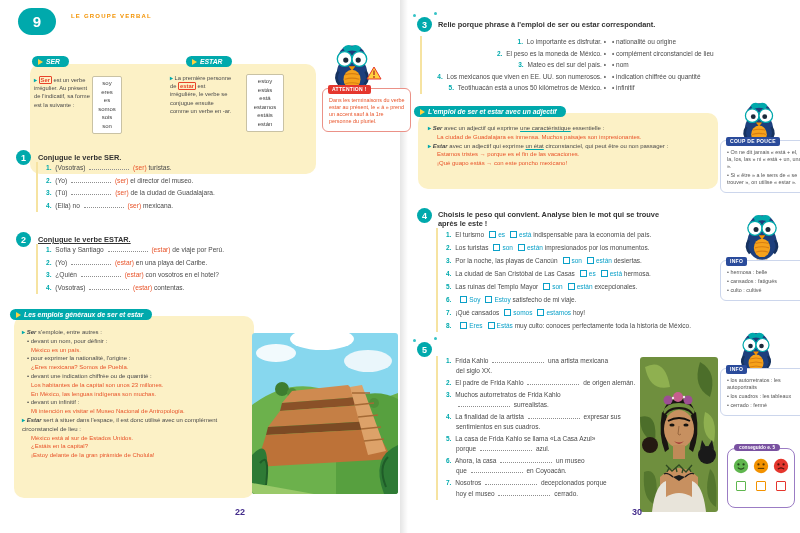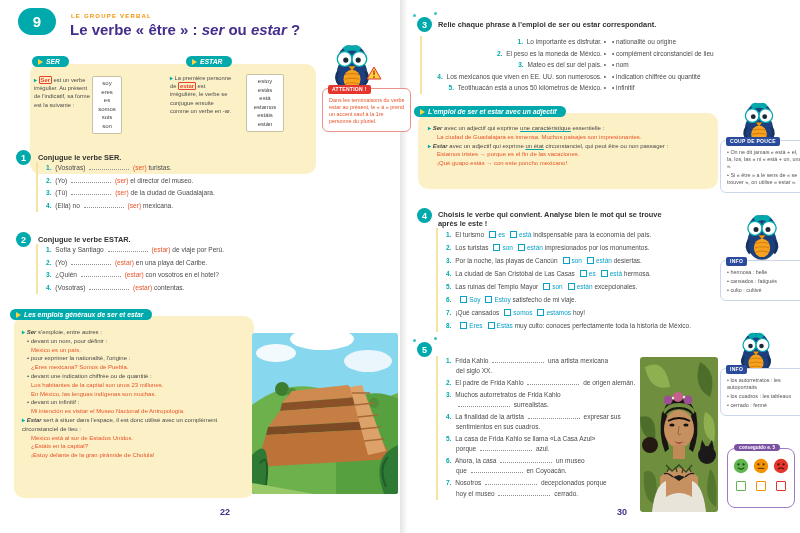--- a/index.html
+++ b/index.html
@@ -61,21 +61,21 @@
   .it5 .l{line-height:10.3px;white-space:nowrap;}
   .it5 .cont{padding-left:10px;}
   
   .assess{position:absolute;left:727px;top:448px;width:66px;height:58px;background:#fff;
           border:1.5px solid #9b7cc4;border-radius:8px;z-index:2;}
   .assess .alabel{position:absolute;top:-5px;left:6px;background:#7a52a1;color:#fff;font-size:4.8px;
           font-weight:bold;padding:1px 5px;border-radius:5px;white-space:nowrap;}
   .faces{position:absolute;left:0;top:9px;width:66px;display:flex;justify-content:center;gap:4px;}
   .sqrow{position:absolute;left:0;top:32px;width:66px;display:flex;justify-content:center;gap:10px;}
   .sq{width:8px;height:8px;border:1.2px solid;border-radius:1px;background:#fff;}
-  .pagenum{position:absolute;font-size:9px;font-weight:bold;color:#442d8c;width:40px;text-align:center;}
+  .pagenum{position:absolute;font-size:9px;font-weight:bold;color:#442d8c;width:40px;text-align:right;}
   .art{position:absolute;border-radius:3px;overflow:hidden;}
   .sparkle{position:absolute;width:3px;height:3px;border-radius:50%;background:#35c3c6;}
 </style>
 </head>
 <body>
 
 <svg width="0" height="0" style="position:absolute">
   <defs>
     <symbol id="owl" viewBox="0 0 40 46">
       <ellipse cx="20" cy="28" rx="13.5" ry="16" fill="#1d3f7d"></ellipse>
@@ -97,21 +97,20 @@
       <rect x="7.3" y="4.5" width="1.4" height="4.5" fill="#b23326"></rect>
       <circle cx="8" cy="11" r="0.9" fill="#b23326"></circle>
     </symbol>
   </defs>
 </svg>
 
 <div class="spread">
 
   <div class="unit">9</div>
   <div class="kicker">LE GROUPE VERBAL</div>
-  <div class="title"><span>Le verbe « être » : </span><span class="ti">ser</span><span> ou </span><span class="ti">estar</span><span> ?</span></div>
 
   <div class="pill" style="left:32px;top:56px;">
       <span class="hand"></span>
       <span>SER</span>
     </div>
   <div class="pill" style="left:186px;top:56px;">
       <span class="hand"></span>
       <span>ESTAR</span>
     </div>
   <div class="ybox" style="left:30px;top:64px;width:286px;height:110px;"></div>
@@ -154,21 +153,21 @@
   <div class="badge" style="left:16px;top:150px;">1</div>
   <div class="ex-title" style="left:38px;top:153px;">Conjugue le verbe SER.</div>
   <div class="items" style="left:36px;top:162px;">
     <div class="row"><span class="n">1.</span> <span>(Vosotras)</span> <span class="blank"></span> <span class="hint">(ser)</span> <span>turistas.</span></div>
     <div class="row"><span class="n">2.</span> <span>(Yo)</span> <span class="blank"></span> <span class="hint">(ser)</span> <span>el director del museo.</span></div>
     <div class="row"><span class="n">3.</span> <span>(Tú)</span> <span class="blank"></span> <span class="hint">(ser)</span> <span>de la ciudad de Guadalajara.</span></div>
     <div class="row"><span class="n">4.</span> <span>(Ella) no</span> <span class="blank"></span> <span class="hint">(ser)</span> <span>mexicana.</span></div>
   </div>
 
   <div class="badge" style="left:16px;top:232px;">2</div>
-  <div class="ex-title" style="left:38px;top:235px;">Conjugue le verbe ESTAR.</div>
+  <div class="ex-title" style="left:38px;top:235px;text-decoration:underline;">Conjugue le verbe ESTAR.</div>
   <div class="items" style="left:36px;top:244px;">
     <div class="row"><span class="n">1.</span> <span>Sofía y Santiago</span> <span class="blank"></span> <span class="hint">(estar)</span> <span>de viaje por Perú.</span></div>
     <div class="row"><span class="n">2.</span> <span>(Yo)</span> <span class="blank"></span> <span class="hint">(estar)</span> <span>en una playa del Caribe.</span></div>
     <div class="row"><span class="n">3.</span> <span>¿Quién</span> <span class="blank"></span> <span class="hint">(estar)</span> <span>con vosotros en el hotel?</span></div>
     <div class="row"><span class="n">4.</span> <span>(Vosotras)</span> <span class="blank"></span> <span class="hint">(estar)</span> <span>contentas.</span></div>
   </div>
 
   <div class="pill" style="left:10px;top:309px;">
       <span class="hand"></span>
       <span>Les emplois généraux de ser et estar</span>
@@ -217,21 +216,21 @@
     </svg>
   </div>
 
   <div class="pagenum" style="left:205px;top:507px;">22</div>
 
   <div class="gutter"></div>
 
   <div class="badge" style="left:417px;top:17px;">3</div>
   <span class="sparkle" style="left:413px;top:14px;"></span>
   <span class="sparkle" style="left:434px;top:12px;"></span>
-  <div class="ex-title" style="left:438px;top:20px;">Relie chaque phrase à l'emploi de ser ou estar correspondant.</div>
+  <div class="ex-title" style="left:438px;top:20px;">Relie porque phrase à l'emploi de ser ou estar correspondant.</div>
   <div class="col" style="left:420px;top:36px;width:178px;text-align:right;border-left:2px solid #f6e3a1;padding-left:6px;">
     <div class="row"><span class="n">1.</span> <span>Lo importante es disfrutar.</span> <span class="dot">•</span></div>
     <div class="row"><span class="n">2.</span> <span>El peso es la moneda de México.</span> <span class="dot">•</span></div>
     <div class="row"><span class="n">3.</span> <span>Mateo es del sur del país.</span> <span class="dot">•</span></div>
     <div class="row"><span class="n">4.</span> <span>Los mexicanos que viven en EE. UU. son numerosos.</span> <span class="dot">•</span></div>
     <div class="row"><span class="n">5.</span> <span>Teotihuacán está a unos 50 kilómetros de México.</span> <span class="dot">•</span></div>
   </div>
   <div class="col" style="left:612px;top:36px;">
     <div class="row"><span class="dot">•</span> <span>nationalité ou origine</span></div>
     <div class="row"><span class="dot">•</span> <span>complément circonstanciel de lieu</span></div>
@@ -247,21 +246,21 @@
   <div class="ybox" style="left:418px;top:113px;width:300px;height:76px;"></div>
   <div class="bx" style="left:428px;top:124px;width:284px;">
     <p><span class="chev">▸</span> <b><i>Ser</i></b><span> avec un adjectif qui exprime </span><span class="u">une caractéristique</span><span> essentielle :</span></p>
     <p class="exl red">La ciudad de Guadalajara es inmensa. Muchos paisajes son impresionantes.</p>
     <p><span class="chev">▸</span> <b><i>Estar</i></b><span> avec un adjectif qui exprime </span><span class="u">un état</span><span> circonstanciel, qui peut être ou non passager :</span></p>
     <p class="exl red">Estamos tristes → porque es el fin de las vacaciones.</p>
     <p class="exl red">¡Qué guapo estás → con este poncho mexicano!</p>
   </div>
 
   <div class="badge" style="left:417px;top:208px;">4</div>
-  <div class="ex-title" style="left:438px;top:210px;">Choisis le verbe qui convient. Analyse bien le mot qui se trouve</div>
+  <div class="ex-title" style="left:438px;top:210px;">Choisis le peso qui convient. Analyse bien le mot qui se trouve</div>
   <div class="ex-title" style="left:438px;top:219px;">après le este !</div>
   <div class="items" style="left:436px;top:228px;font-size:6.5px;">
     <div class="row" style="line-height:13px;"><span class="n">1.</span> <span>El turismo</span><span class="cbx"></span><span class="opt">es</span><span class="cbx"></span><span class="opt">está</span> <span>indispensable para la economía del país.</span></div>
     <div class="row" style="line-height:13px;"><span class="n">2.</span> <span>Los turistas</span><span class="cbx"></span><span class="opt">son</span><span class="cbx"></span><span class="opt">están</span> <span>impresionados por los monumentos.</span></div>
     <div class="row" style="line-height:13px;"><span class="n">3.</span> <span>Por la noche, las playas de Cancún</span><span class="cbx"></span><span class="opt">son</span><span class="cbx"></span><span class="opt">están</span> <span>desiertas.</span></div>
     <div class="row" style="line-height:13px;"><span class="n">4.</span> <span>La ciudad de San Cristóbal de Las Casas</span><span class="cbx"></span><span class="opt">es</span><span class="cbx"></span><span class="opt">está</span> <span>hermosa.</span></div>
     <div class="row" style="line-height:13px;"><span class="n">5.</span> <span>Las ruinas del Templo Mayor</span><span class="cbx"></span><span class="opt">son</span><span class="cbx"></span><span class="opt">están</span> <span>excepcionales.</span></div>
     <div class="row" style="line-height:13px;"><span class="n">6.</span> <span></span><span class="cbx"></span><span class="opt">Soy</span><span class="cbx"></span><span class="opt">Estoy</span> <span>satisfecho de mi viaje.</span></div>
     <div class="row" style="line-height:13px;"><span class="n">7.</span> <span>¡Qué cansados</span><span class="cbx"></span><span class="opt">somos</span><span class="cbx"></span><span class="opt">estamos</span> <span>hoy!</span></div>
     <div class="row" style="line-height:13px;"><span class="n">8.</span> <span></span><span class="cbx"></span><span class="opt">Eres</span><span class="cbx"></span><span class="opt">Estás</span> <span>muy culto: conoces perfectamente toda la historia de México.</span></div>

